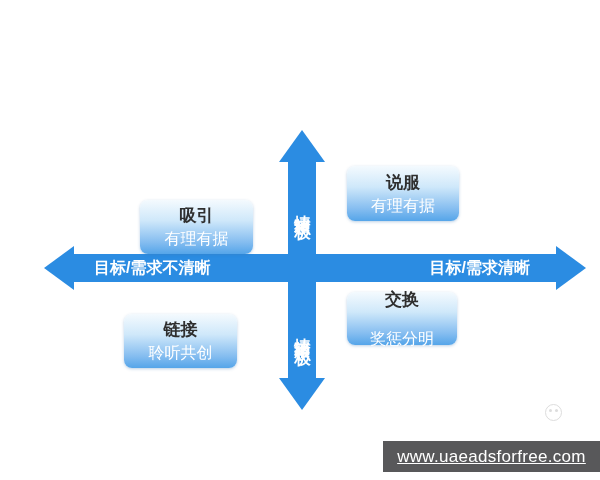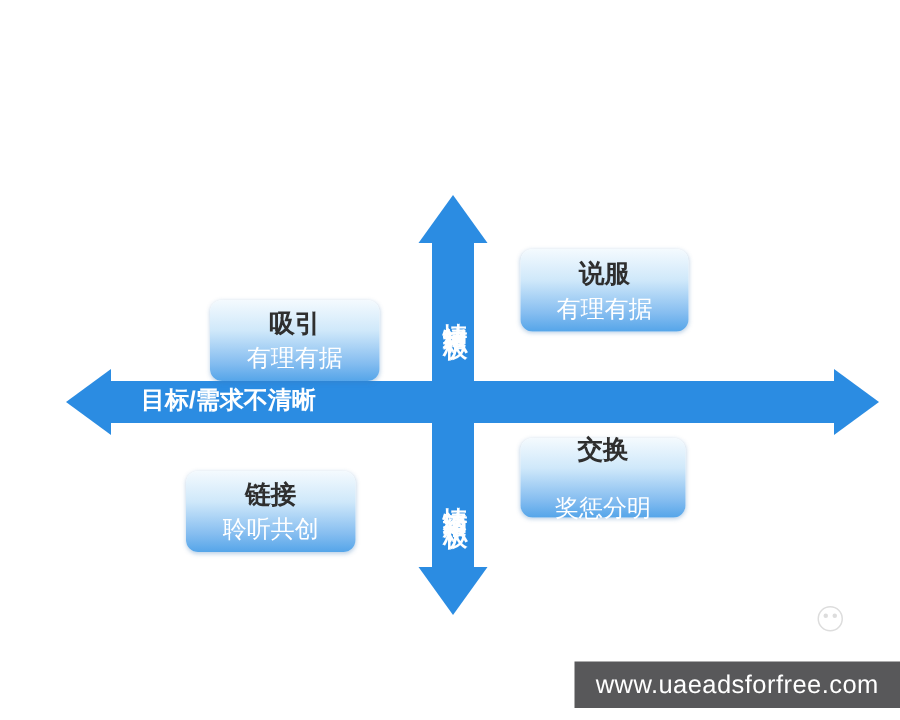--- a/index.html
+++ b/index.html
@@ -104,39 +104,41 @@
     content:"";position:absolute;left:3px;top:4px;width:3px;height:3px;
     background:#dddddd;border-radius:50%;
     box-shadow:6px 0 0 #dddddd;
   }
   
   .footer-bar{
     position:absolute;left:383px;top:441px;width:217px;height:31px;
     background:#58585a;color:#ffffff;
     font-size:17px;line-height:31px;text-align:center;
     letter-spacing:.3px;
+    text-decoration:underline;
   }
 </style>
 </head>
 <body>
 
 <div class="page">
 
 
 
   <div class="hbar"></div>
   <div class="vshaft"></div>
   <div class="tri tri-left"></div>
   <div class="tri tri-right"></div>
   <div class="tri tri-up"></div>
   <div class="tri tri-down"></div>
 
   <div class="axis-label axis-v up">情绪积极</div>
   <div class="axis-label axis-v down">情绪不积极</div>
   <div class="axis-label axis-h left">目标/需求不清晰</div>
+  <div class="axis-label axis-h right">目标/需求清晰</div>
 
   <div class="qbox q-tl">
     <div class="q-title">吸引</div>
     <div class="q-sub">有理有据</div>
   </div>
   <div class="qbox q-tr">
     <div class="q-title">说服</div>
     <div class="q-sub">有理有据</div>
   </div>
   <div class="qbox q-bl">

